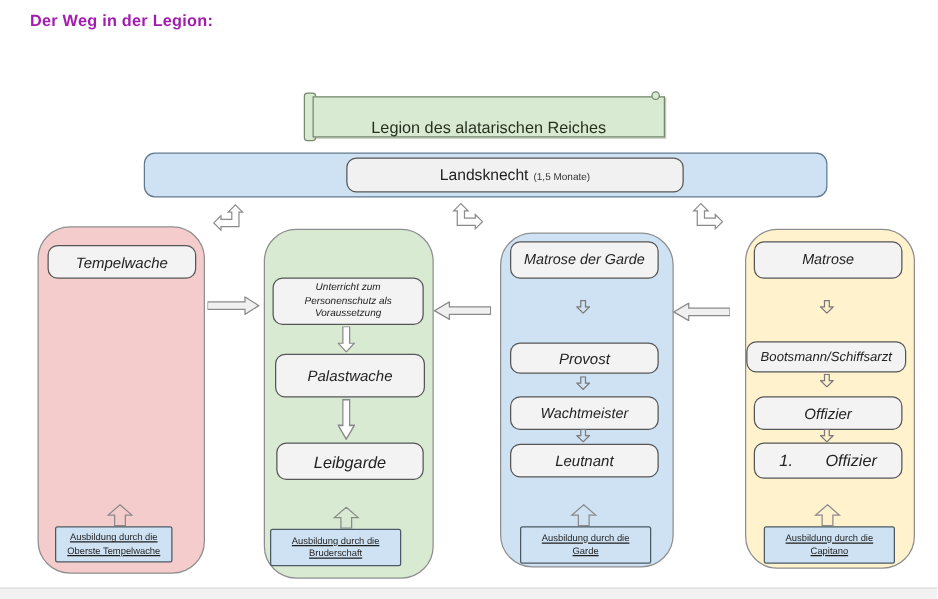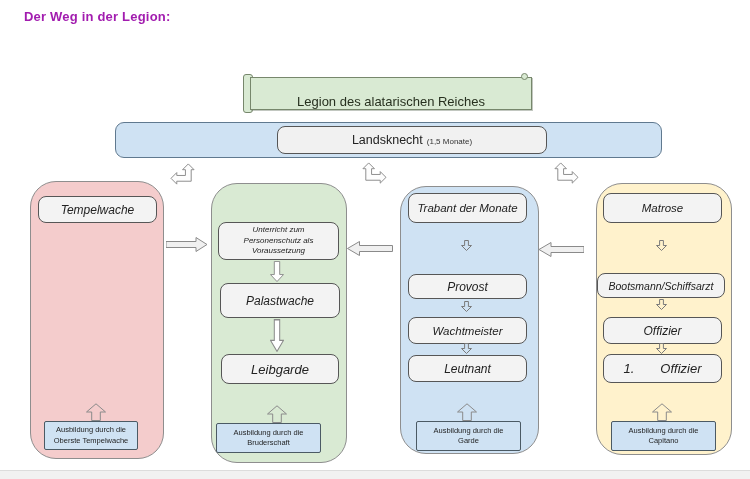--- a/index.html
+++ b/index.html
@@ -26,21 +26,21 @@
   .base-box .note{font-size:8px;color:#333;margin-top:2px;}
 
   
   .col{border:1px solid #8e8e8e;border-radius:26px;}
   .rank{background:#f3f3f3;border:1.2px solid #565656;border-radius:8px;
         display:flex;align-items:center;justify-content:center;text-align:center;
         font-size:12px;color:#222;font-style:italic;}
   .training{background:#cfe2f3;border:1px solid #4b5a64;border-radius:2px;
             display:flex;align-items:center;justify-content:center;text-align:center;
             font-size:7.5px;line-height:1.35;color:#1f1f1f;}
-  .training span{display:block;max-width:84px;}
+  .training span{display:block;max-width:84px;text-decoration:underline;}
   .prereq{font-size:8px;line-height:1.3;}
   .prereq span{display:block;max-width:96px;}
   .num-rank{gap:26px;font-size:13px;}
   svg{display:block;}
 
   
   .page-band{left:0;top:470px;width:750px;height:9px;background:#f1f1f1;border-top:1px solid #dcdcdc;}
 </style>
 </head>
 <body>
@@ -112,21 +112,21 @@
     <span>Leibgarde</span>
   </div>
   <svg class="abs" style="left:266px;top:405px" width="22" height="18" viewBox="0 0 22 18">
     <path d="M11,0.8 L20.5,9 L15.3,9 L15.3,17.5 L6.7,17.5 L6.7,9 L1.5,9 Z" fill="none" stroke="#8a8a8a" stroke-width="1"></path>
   </svg>
   <div class="abs training" style="left:216px;top:423px;width:103px;height:28px">
     <span>Ausbildung durch die Bruderschaft</span>
   </div>
 
   <div class="abs rank" style="left:408px;top:193px;width:117px;height:28px;font-size:11.5px">
-    <span>Trabant der Monate</span>
+    <span>Matrose der Garde</span>
   </div>
   <svg class="abs" style="left:461px;top:240px" width="11" height="11" viewBox="0 0 11 11">
     <path d="M5.5,10.5 L0.5,5.5 L3.6,5.5 L3.6,0.5 L7.4,0.5 L7.4,5.5 L10.5,5.5 Z" fill="none" stroke="#7a7a7a" stroke-width="1"></path>
   </svg>
   <div class="abs rank" style="left:408px;top:274px;width:117px;height:23px">
     <span>Provost</span>
   </div>
   <svg class="abs" style="left:461px;top:301px" width="11" height="11" viewBox="0 0 11 11">
     <path d="M5.5,10.5 L0.5,5.5 L3.6,5.5 L3.6,0.5 L7.4,0.5 L7.4,5.5 L10.5,5.5 Z" fill="none" stroke="#7a7a7a" stroke-width="1"></path>
   </svg>

